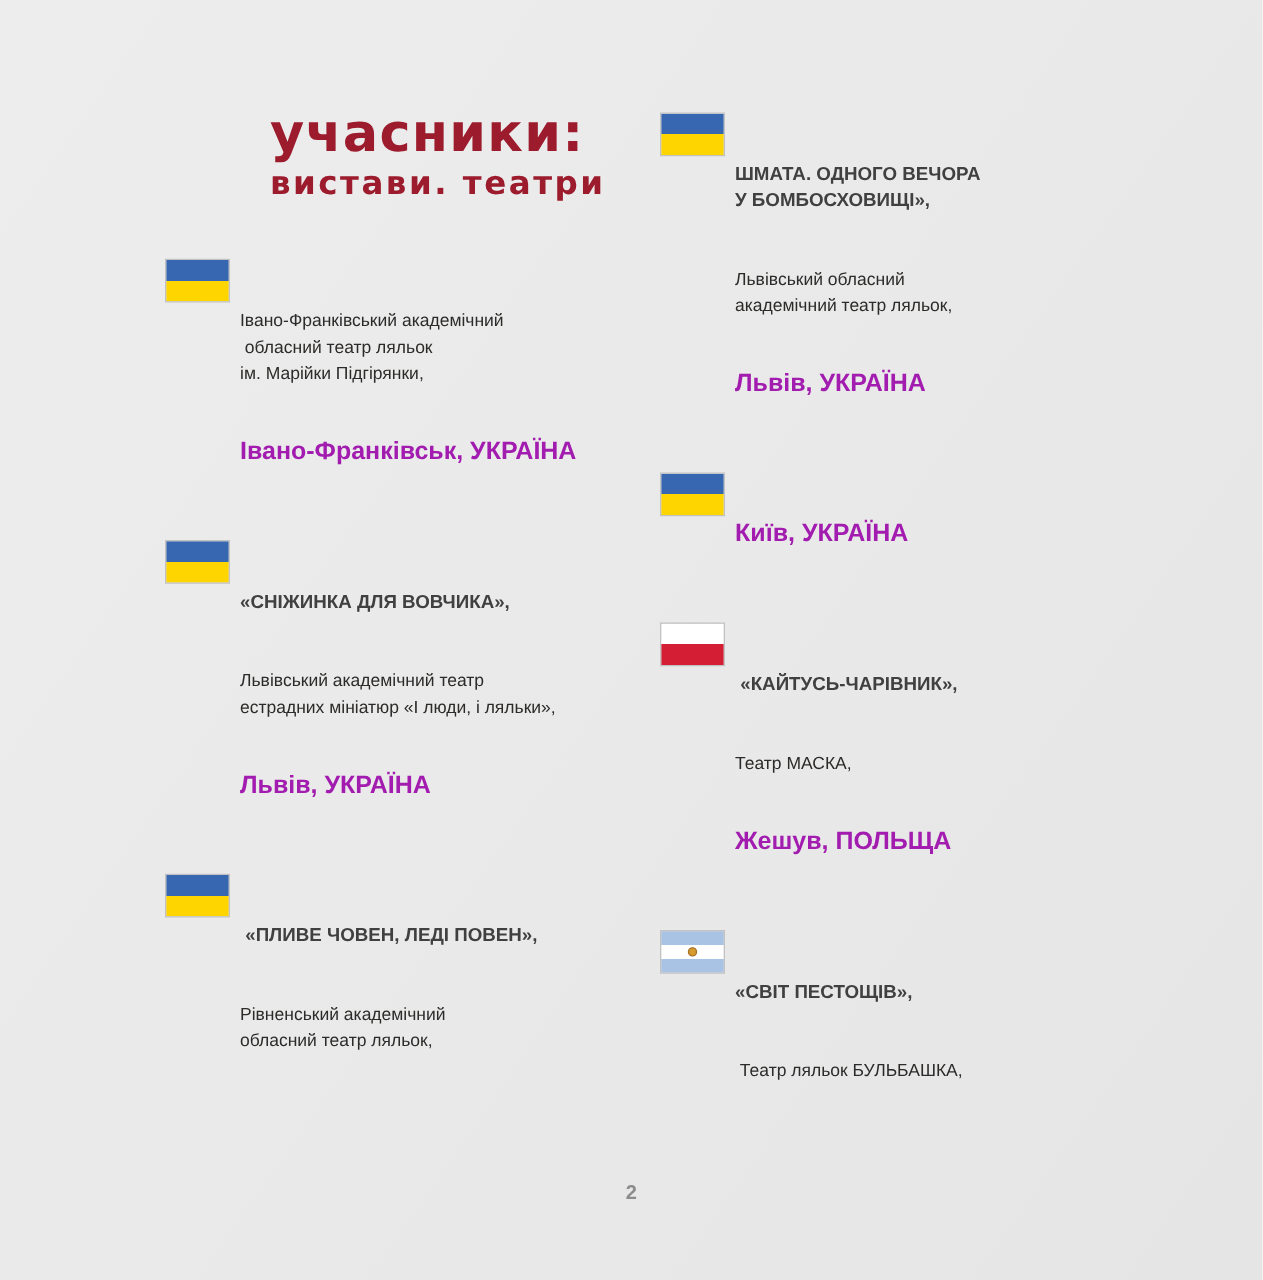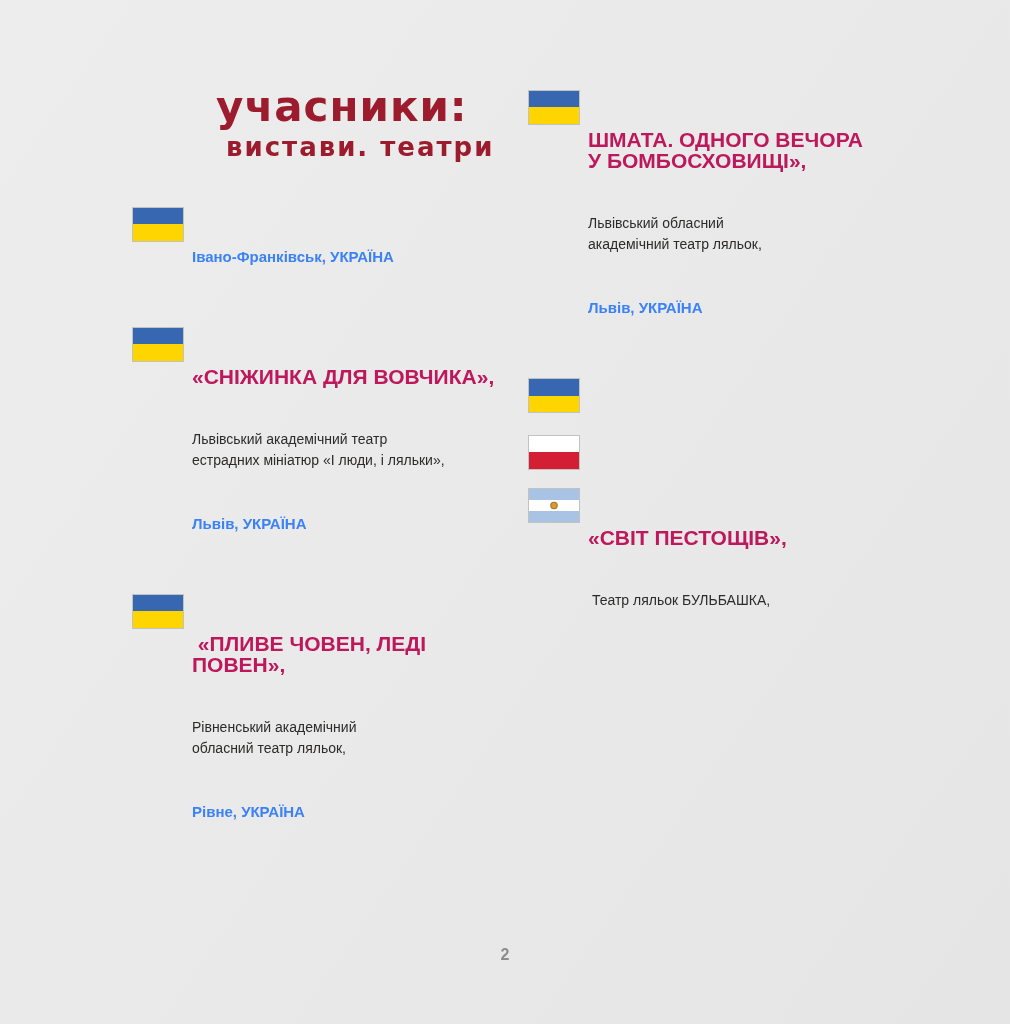--- a/index.html
+++ b/index.html
@@ -11,95 +11,103 @@
   }
   .title-block{position:absolute;left:216px;top:84px;width:320px;}
   .title-main{
     font-family:"DejaVu Sans",sans-serif;
     font-size:42px;font-weight:700;letter-spacing:1px;line-height:1.1;
     margin:0;
   }
   .title-sub{
     font-family:"DejaVu Sans",sans-serif;
     font-size:26px;font-weight:700;letter-spacing:2px;line-height:1.2;
-    margin:2px 0 0 10px;
+    margin:2px 0 0 0;
   }
   .column{position:absolute;}
   #col-0{left:132px;top:204px;width:392px;}
   #col-1{left:528px;top:87px;width:420px;}
   .entry{display:flex;align-items:flex-start;margin-bottom:15px;}
   .flag{
     width:52px;height:35px;flex:none;position:relative;margin-top:3px;
     border:1px solid #c2c2c2;box-sizing:border-box;background:#fff;
   }
   .flag svg{position:absolute;left:0;top:0;width:100%;height:100%;display:block;}
   .flag-ukraine  {background:linear-gradient(#3767b0 50%,#ffd500 50%);}
   .flag-poland   {background:linear-gradient(#ffffff 50%,#d31e33 50%);}
   .flag-argentina{background:linear-gradient(#a9c3e4 33.4%,#ffffff 33.4% 66.7%,#a9c3e4 66.7%);}
   .entry-text{margin-left:8px;line-height:21px;white-space:pre-wrap;}
-  .entry-title{font-weight:700;font-size:21px;color:#be185d;}
+  .entry-title{font-weight:700;font-size:15px;color:#404040;}
   .entry-body{font-size:14px;}
-  .entry-footer{font-weight:700;font-size:15px;color:#3b82f6;}
+  .entry-footer{font-weight:700;font-size:20px;color:#a21caf;}
   .page-number{
     position:absolute;left:470px;top:946px;width:70px;text-align:center;
     font-size:16px;font-weight:700;color:#8c8c8c;
   }
 </style>
 </head>
 <body>
 
 <div class="title-block">
   <h1 class="title-main" style="color: rgb(156, 27, 44);">учасники:</h1>
   <h2 class="title-sub" style="color: rgb(156, 27, 44);">вистави. театри</h2>
 </div>
 
 <div class="column" id="col-0">
     <div class="entry">
     <div class="flag flag-ukraine"></div>
     <div class="entry-text">
+      <div class="entry-body">Івано-Франківський академічний
+ обласний театр ляльок
+ім. Марійки Підгірянки,</div>
       <div class="entry-footer">Івано-Франківськ, УКРАЇНА</div>
     </div>
   </div>
     <div class="entry">
     <div class="flag flag-ukraine"></div>
     <div class="entry-text">
       <div class="entry-title">«СНІЖИНКА ДЛЯ ВОВЧИКА»,</div>
       <div class="entry-body">Львівський академічний театр
 естрадних мініатюр «І люди, і ляльки»,</div>
       <div class="entry-footer">Львів, УКРАЇНА</div>
     </div>
   </div>
     <div class="entry">
     <div class="flag flag-ukraine"></div>
     <div class="entry-text">
       <div class="entry-title"> «ПЛИВЕ ЧОВЕН, ЛЕДІ ПОВЕН»,</div>
       <div class="entry-body">Рівненський академічний
 обласний театр ляльок,</div>
-      <div class="entry-footer">Рівне, УКРАЇНА</div>
     </div>
   </div>
   </div>
 <div class="column" id="col-1">
     <div class="entry">
     <div class="flag flag-ukraine"></div>
     <div class="entry-text">
       <div class="entry-title">ШМАТА. ОДНОГО ВЕЧОРА
 У БОМБОСХОВИЩІ»,</div>
       <div class="entry-body">Львівський обласний
 академічний театр ляльок,</div>
       <div class="entry-footer">Львів, УКРАЇНА</div>
     </div>
   </div>
     <div class="entry">
     <div class="flag flag-ukraine"></div>
     <div class="entry-text">
+      <div class="entry-footer">Київ, УКРАЇНА</div>
     </div>
   </div>
     <div class="entry">
     <div class="flag flag-poland"></div>
+    <div class="entry-text">
+      <div class="entry-title"> «КАЙТУСЬ-ЧАРІВНИК»,</div>
+      <div class="entry-body">Театр МАСКА,</div>
+      <div class="entry-footer">Жешув, ПОЛЬЩА</div>
+    </div>
   </div>
     <div class="entry">
     <div class="flag flag-argentina">
         <svg viewBox="0 0 52 35">
           <circle cx="26" cy="17.5" r="3.4" fill="#d89c2e" stroke="#a8742a" stroke-width="1.2"></circle>
         </svg>
       </div>
     <div class="entry-text">
       <div class="entry-title">«СВІТ ПЕСТОЩІВ»,</div>
       <div class="entry-body"> Театр ляльок БУЛЬБАШКА,</div>

